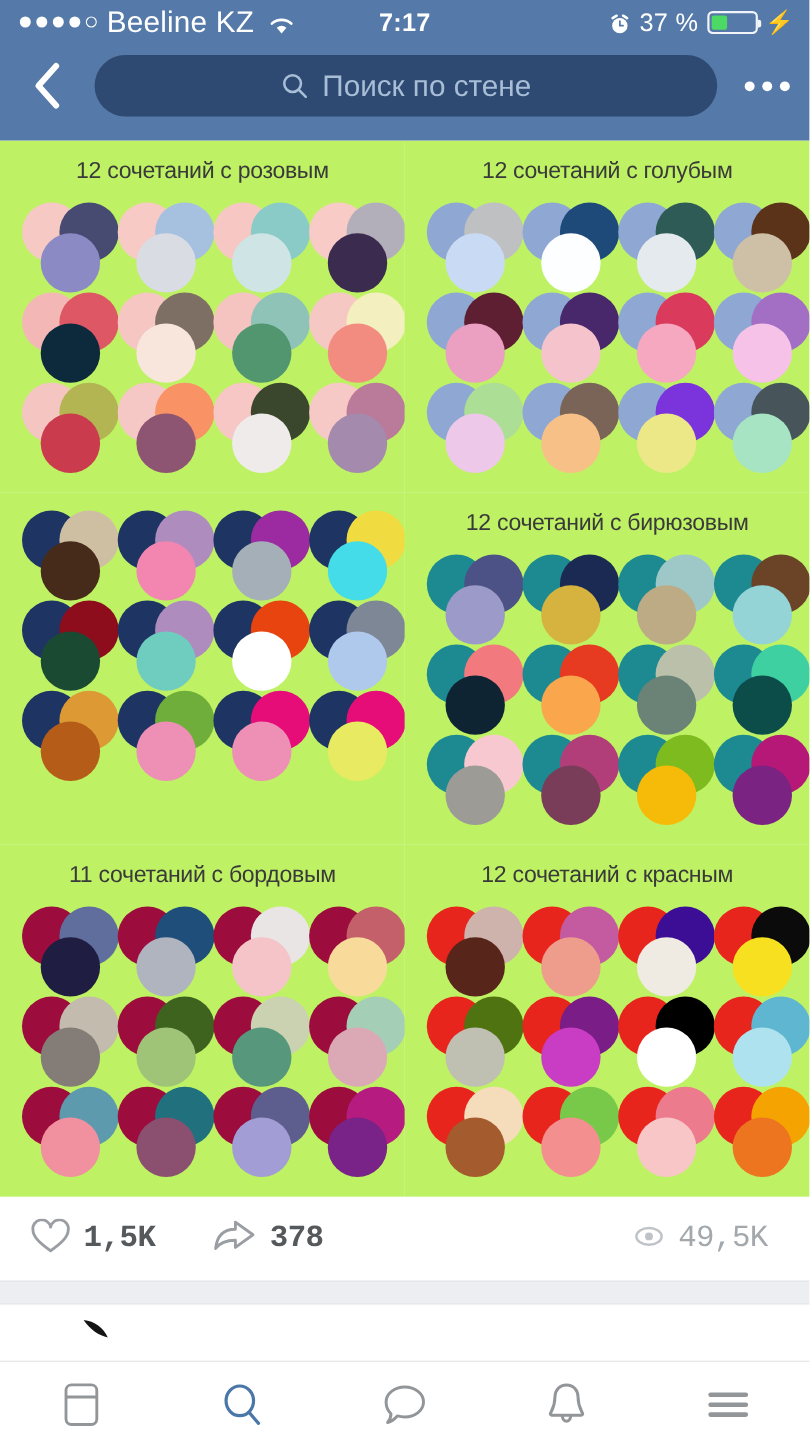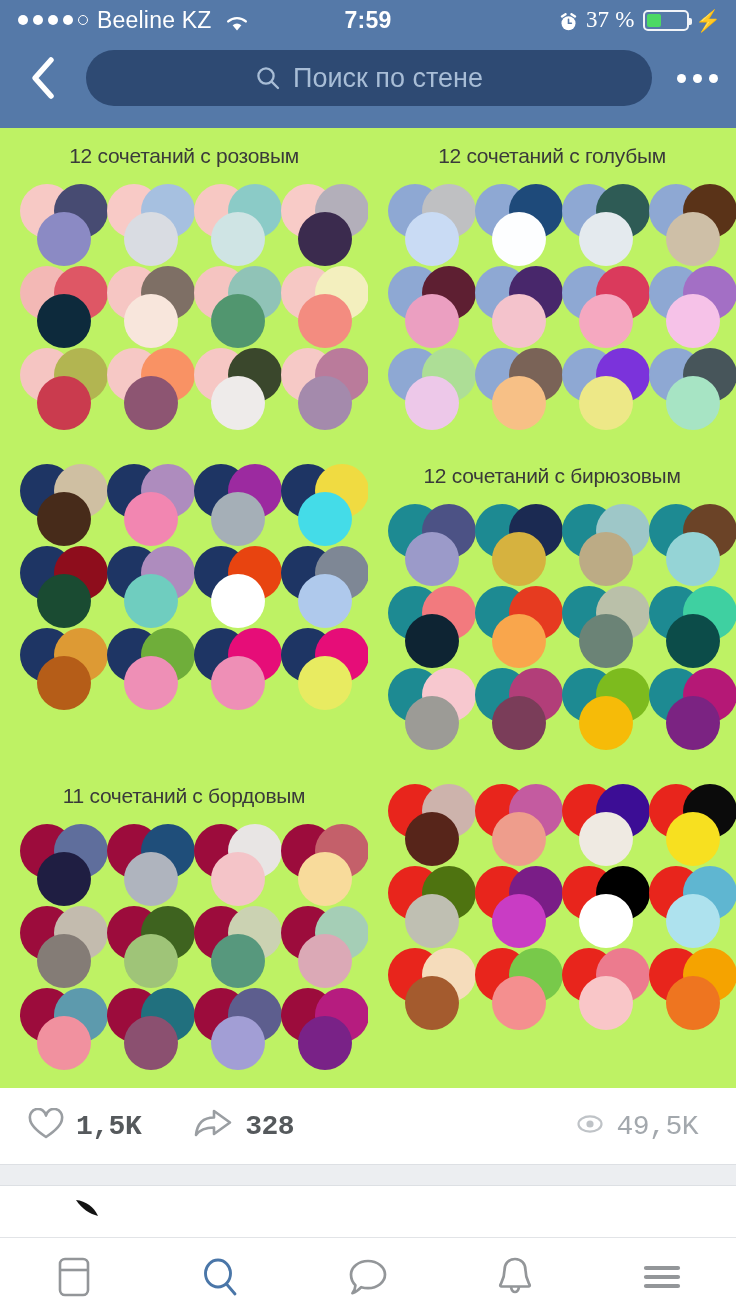--- a/index.html
+++ b/index.html
@@ -14,32 +14,32 @@
   
   .statusbar {
     height:40px; background:#5579A8; color:#ffffff;
     display:flex; align-items:center; position:relative;
     font-size:23px; letter-spacing:.2px;
   }
   .sb-left { display:flex; align-items:center; gap:9px; padding-left:18px; }
   .sb-dots { display:flex; align-items:center; gap:5px; }
   .sb-dot { width:10px; height:10px; border-radius:50%; background:#fff; }
   .sb-dot.hollow { background:transparent; border:1.6px solid #fff; }
-  .sb-carrier { font-size:23px; }
+  .sb-carrier { font-size:27px; }
   .sb-wifi { width:24px; height:18px; position:relative; margin-left:4px; }
   .sb-center {
     position:absolute; left:0; right:0; text-align:center;
     font-size:23px; font-weight:bold; pointer-events:none;
   }
   .sb-right {
     margin-left:auto; padding-right:14px;
     display:flex; align-items:center; gap:8px;
   }
   .sb-alarm { width:19px; height:19px; position:relative; }
-  .sb-pct { font-size:23px;font-family:Liberation Serif, serif; }
+  .sb-pct { font-size:23px; }
   .battery {
     width:46px; height:21px; border:2px solid rgba(255,255,255,.92);
     border-radius:5px; position:relative; display:flex; align-items:center;
     padding:2px;
   }
   .battery::after {
     content:""; position:absolute; right:-5px; top:6px;
     width:3px; height:7px; background:rgba(255,255,255,.92);
     border-radius:0 2px 2px 0;
   }
@@ -140,21 +140,21 @@
           <i class="sb-dot hollow"></i>
       </span>
       <span class="sb-carrier">Beeline KZ</span>
       <span class="sb-wifi">
         <svg width="24" height="18" viewBox="0 0 24 18">
           <path d="M12 16.5 L7.6 11.2 A7.2 7.2 0 0 1 16.4 11.2 Z" fill="#fff"></path>
           <path d="M3.2 7.4 A13.4 13.4 0 0 1 20.8 7.4" stroke="#fff" stroke-width="2.4" fill="none" stroke-linecap="round"></path>
         </svg>
       </span>
     </div>
-    <div class="sb-center">7:59</div>
+    <div class="sb-center">7:17</div>
     <div class="sb-right">
       <span class="sb-alarm">
         <svg width="19" height="19" viewBox="0 0 19 19">
           <circle cx="9.5" cy="10.3" r="7" fill="#fff"></circle>
           <path d="M3 3.4 L6.5 1.2 M16 3.4 L12.5 1.2" stroke="#fff" stroke-width="2.4" stroke-linecap="round"></path>
           <path d="M9.5 6.3 V10.3 H12.4" stroke="#5579A8" stroke-width="1.6" fill="none" stroke-linecap="round"></path>
         </svg>
       </span>
       <span class="sb-pct">37 %</span>
       <span class="battery">
@@ -510,20 +510,21 @@
               <div class="c c3" style="background: rgb(162, 158, 213);"></div>
             </div>
             <div class="combo">
               <div class="c c1" style="background: rgb(156, 12, 60);"></div>
               <div class="c c2" style="background: rgb(182, 28, 127);"></div>
               <div class="c c3" style="background: rgb(121, 34, 135);"></div>
             </div>
           </div>
         </div>
         <div class="pal-panel">
+          <div class="pal-title">12 сочетаний с красным</div>
           <div class="combo-grid">
             <div class="combo">
               <div class="c c1" style="background: rgb(232, 37, 28);"></div>
               <div class="c c2" style="background: rgb(205, 179, 172);"></div>
               <div class="c c3" style="background: rgb(87, 37, 26);"></div>
             </div>
             <div class="combo">
               <div class="c c1" style="background: rgb(232, 37, 28);"></div>
               <div class="c c2" style="background: rgb(196, 91, 160);"></div>
               <div class="c c3" style="background: rgb(238, 157, 140);"></div>
@@ -591,21 +592,21 @@
         </svg>
       </span>
       <span class="stat-val">1,5K</span>
     </div>
     <div class="stat">
       <span>
         <svg width="40" height="32" viewBox="0 0 40 32">
           <path d="M3 27 C4.5 13 13 9.5 21 9.5 L21 3 L37 14.5 L21 26 L21 19.5 C13 19.5 7 21.5 3 27 Z" stroke="#9A9EA2" stroke-width="2.6" fill="none" stroke-linejoin="round"></path>
         </svg>
       </span>
-      <span class="stat-val">328</span>
+      <span class="stat-val">378</span>
     </div>
     <div class="stat views">
       <span>
         <svg width="28" height="20" viewBox="0 0 28 20">
           <ellipse cx="14" cy="10" rx="11.5" ry="7.6" stroke="#BFC3C7" stroke-width="2.2" fill="none"></ellipse>
           <circle cx="14" cy="10" r="3.6" fill="#BFC3C7"></circle>
         </svg>
       </span>
       <span class="stat-val">49,5K</span>
     </div>

